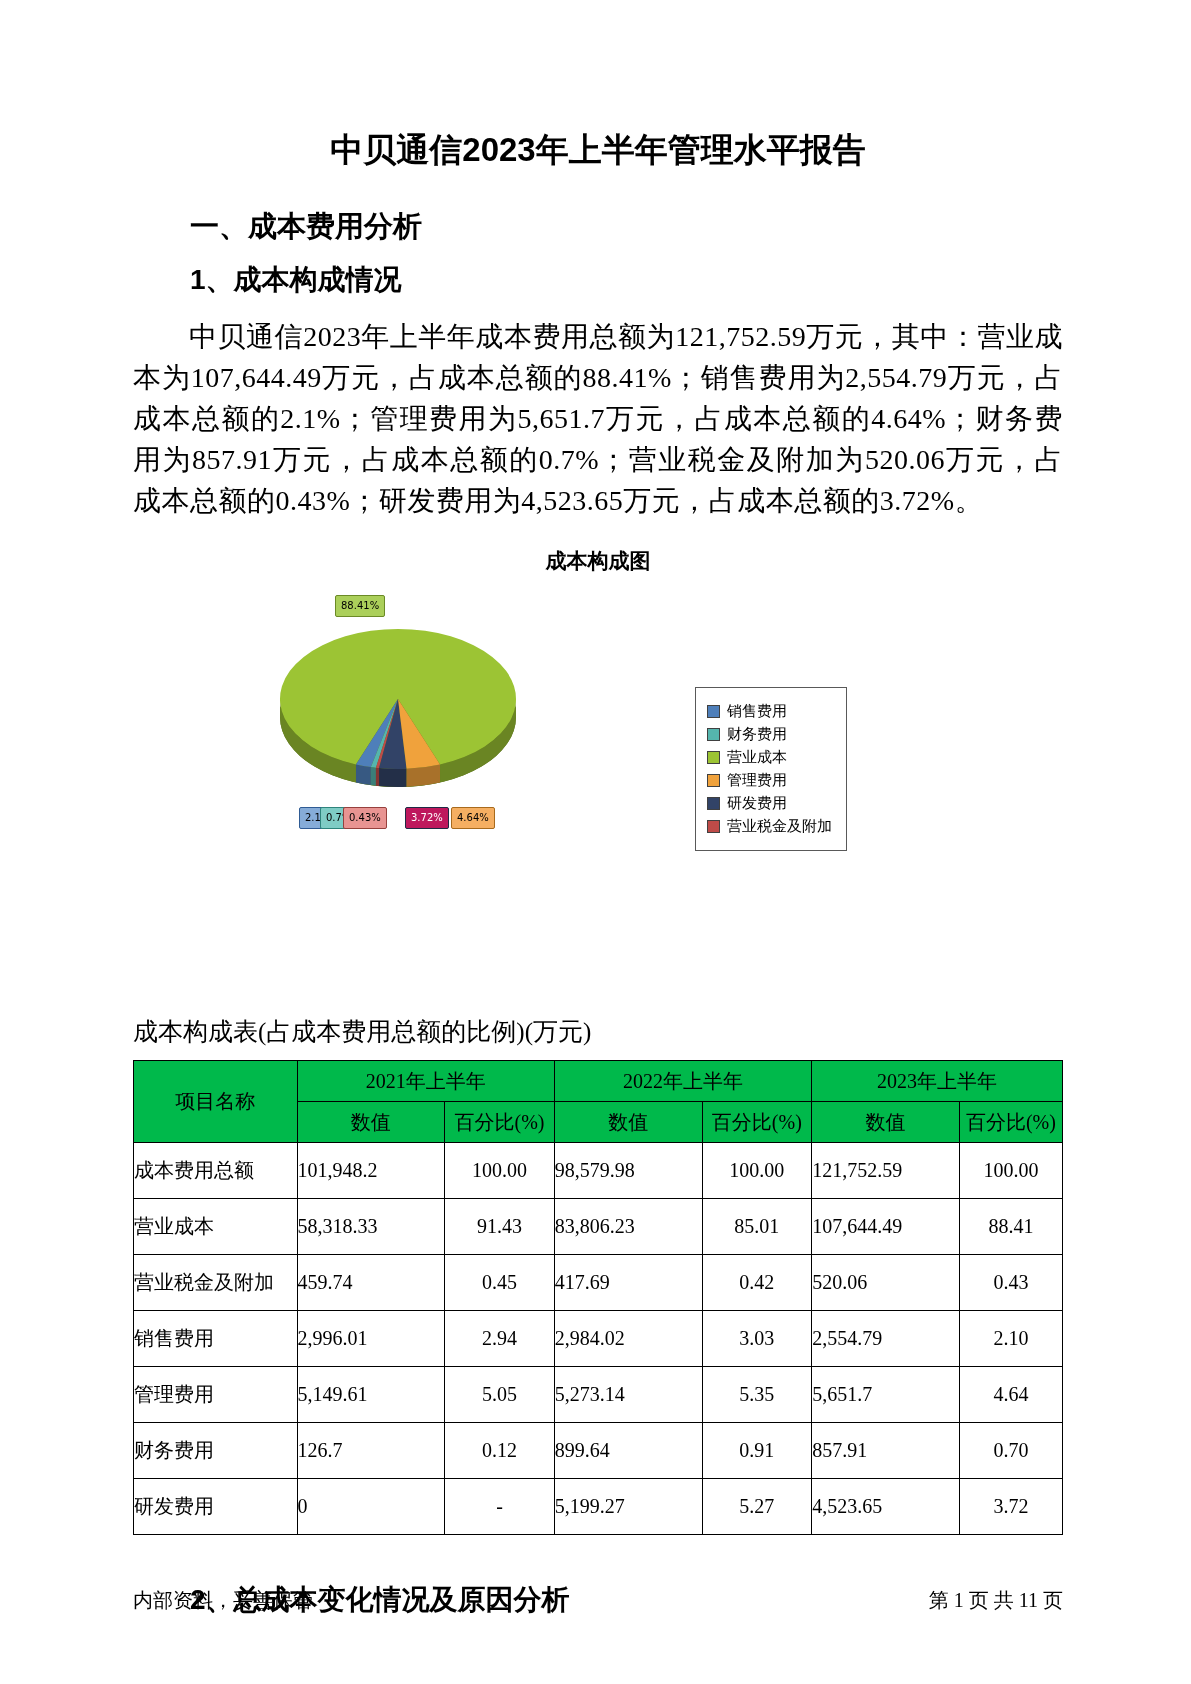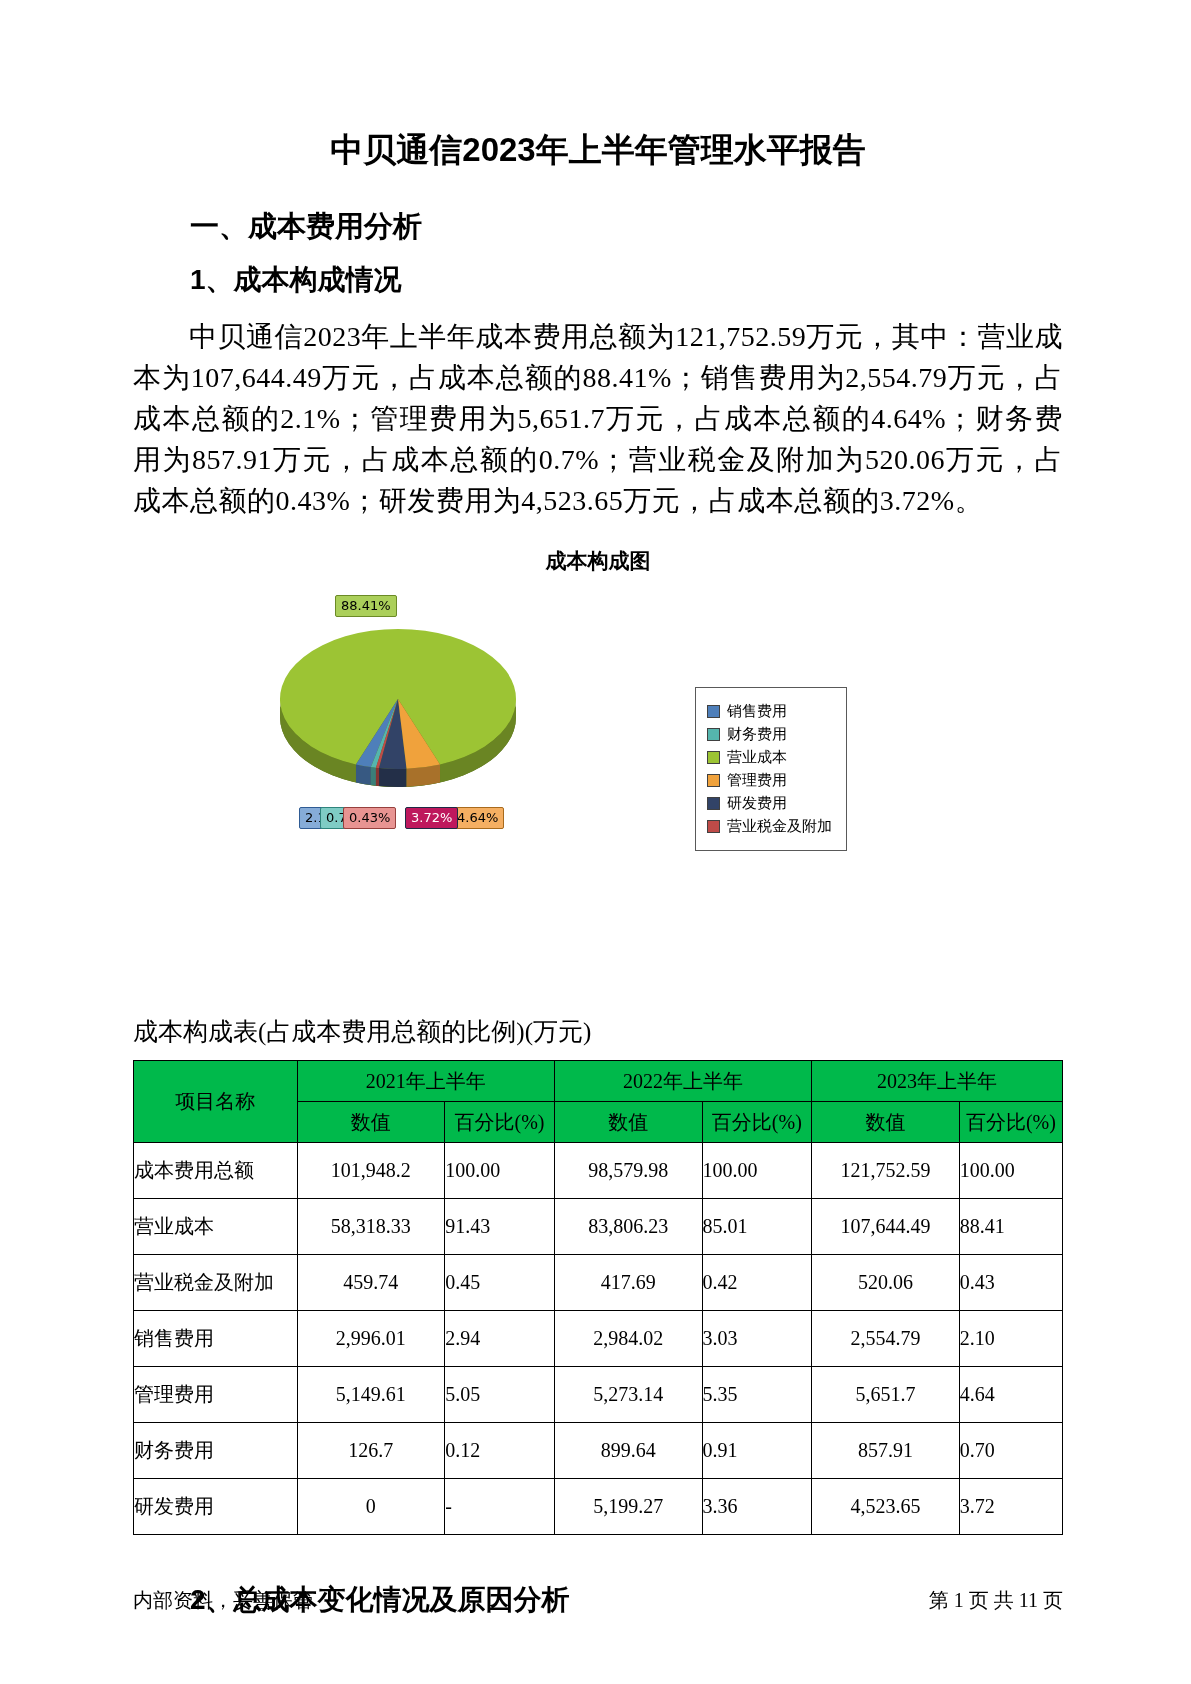--- a/index.html
+++ b/index.html
@@ -41,21 +41,21 @@
     font-family: "Liberation Sans", sans-serif;
     font-size: 21px; font-weight: bold;
     text-align: center;
     margin-top: 26px;
   }
   .chart-area { position: relative; height: 292px; }
   .pie-svg { position: absolute; left: 28px; top: 44px; }
   .chip {
     position: absolute;
     font-family: "DejaVu Sans", sans-serif;
-    font-size: 13px; line-height: 20px;
+    font-size: 10px; line-height: 20px;
     padding: 0 5px;
     border: 1px solid #333;
     border-radius: 2px;
     white-space: nowrap;
   }
   .legend {
     position: absolute; left: 562px; top: 112px;
     border: 1px solid #595959;
     background: #fff;
     padding: 10px 14px 10px 11px;
@@ -77,22 +77,22 @@
   }
   table.cost th, table.cost td { border: 1px solid #000; }
   table.cost thead th {
     background: #00b94b;
     font-weight: normal;
     height: 41px;
     text-align: center;
   }
   table.cost tbody td { height: 29px; padding: 14px 0; }
   td.name { text-align: left; padding-left: 10px; width: 17.6%; }
-  td.num  { text-align: center; padding-right: 36px; width: 15.9%; }
-  td.pct  { text-align: left; padding-right: 12px; width: 11.8%; }
+  td.num  { text-align: left; padding-right: 36px; width: 15.9%; }
+  td.pct  { text-align: center; padding-right: 12px; width: 11.8%; }
   .h3-2 { margin-top: 46px; margin-bottom: 0; }
   .footer {
     position: absolute; left: 133px; right: 128px; bottom: 70px;
     display: flex; justify-content: space-between;
     font-size: 20px;
   }
 </style>
 </head>
 <body>
 
@@ -231,21 +231,21 @@
           <td class="num">899.64</td>
           <td class="pct">0.91</td>
           <td class="num">857.91</td>
           <td class="pct">0.70</td>
         </tr>
         <tr>
           <td class="name">研发费用</td>
           <td class="num">0</td>
           <td class="pct">-</td>
           <td class="num">5,199.27</td>
-          <td class="pct">3.36</td>
+          <td class="pct">5.27</td>
           <td class="num">4,523.65</td>
           <td class="pct">3.72</td>
         </tr>
       </tbody>
   </table>
 
   <div class="h3 h3-2">2、总成本变化情况及原因分析</div>
 
   <div class="footer">
     <span>内部资料，妥善保管</span>

